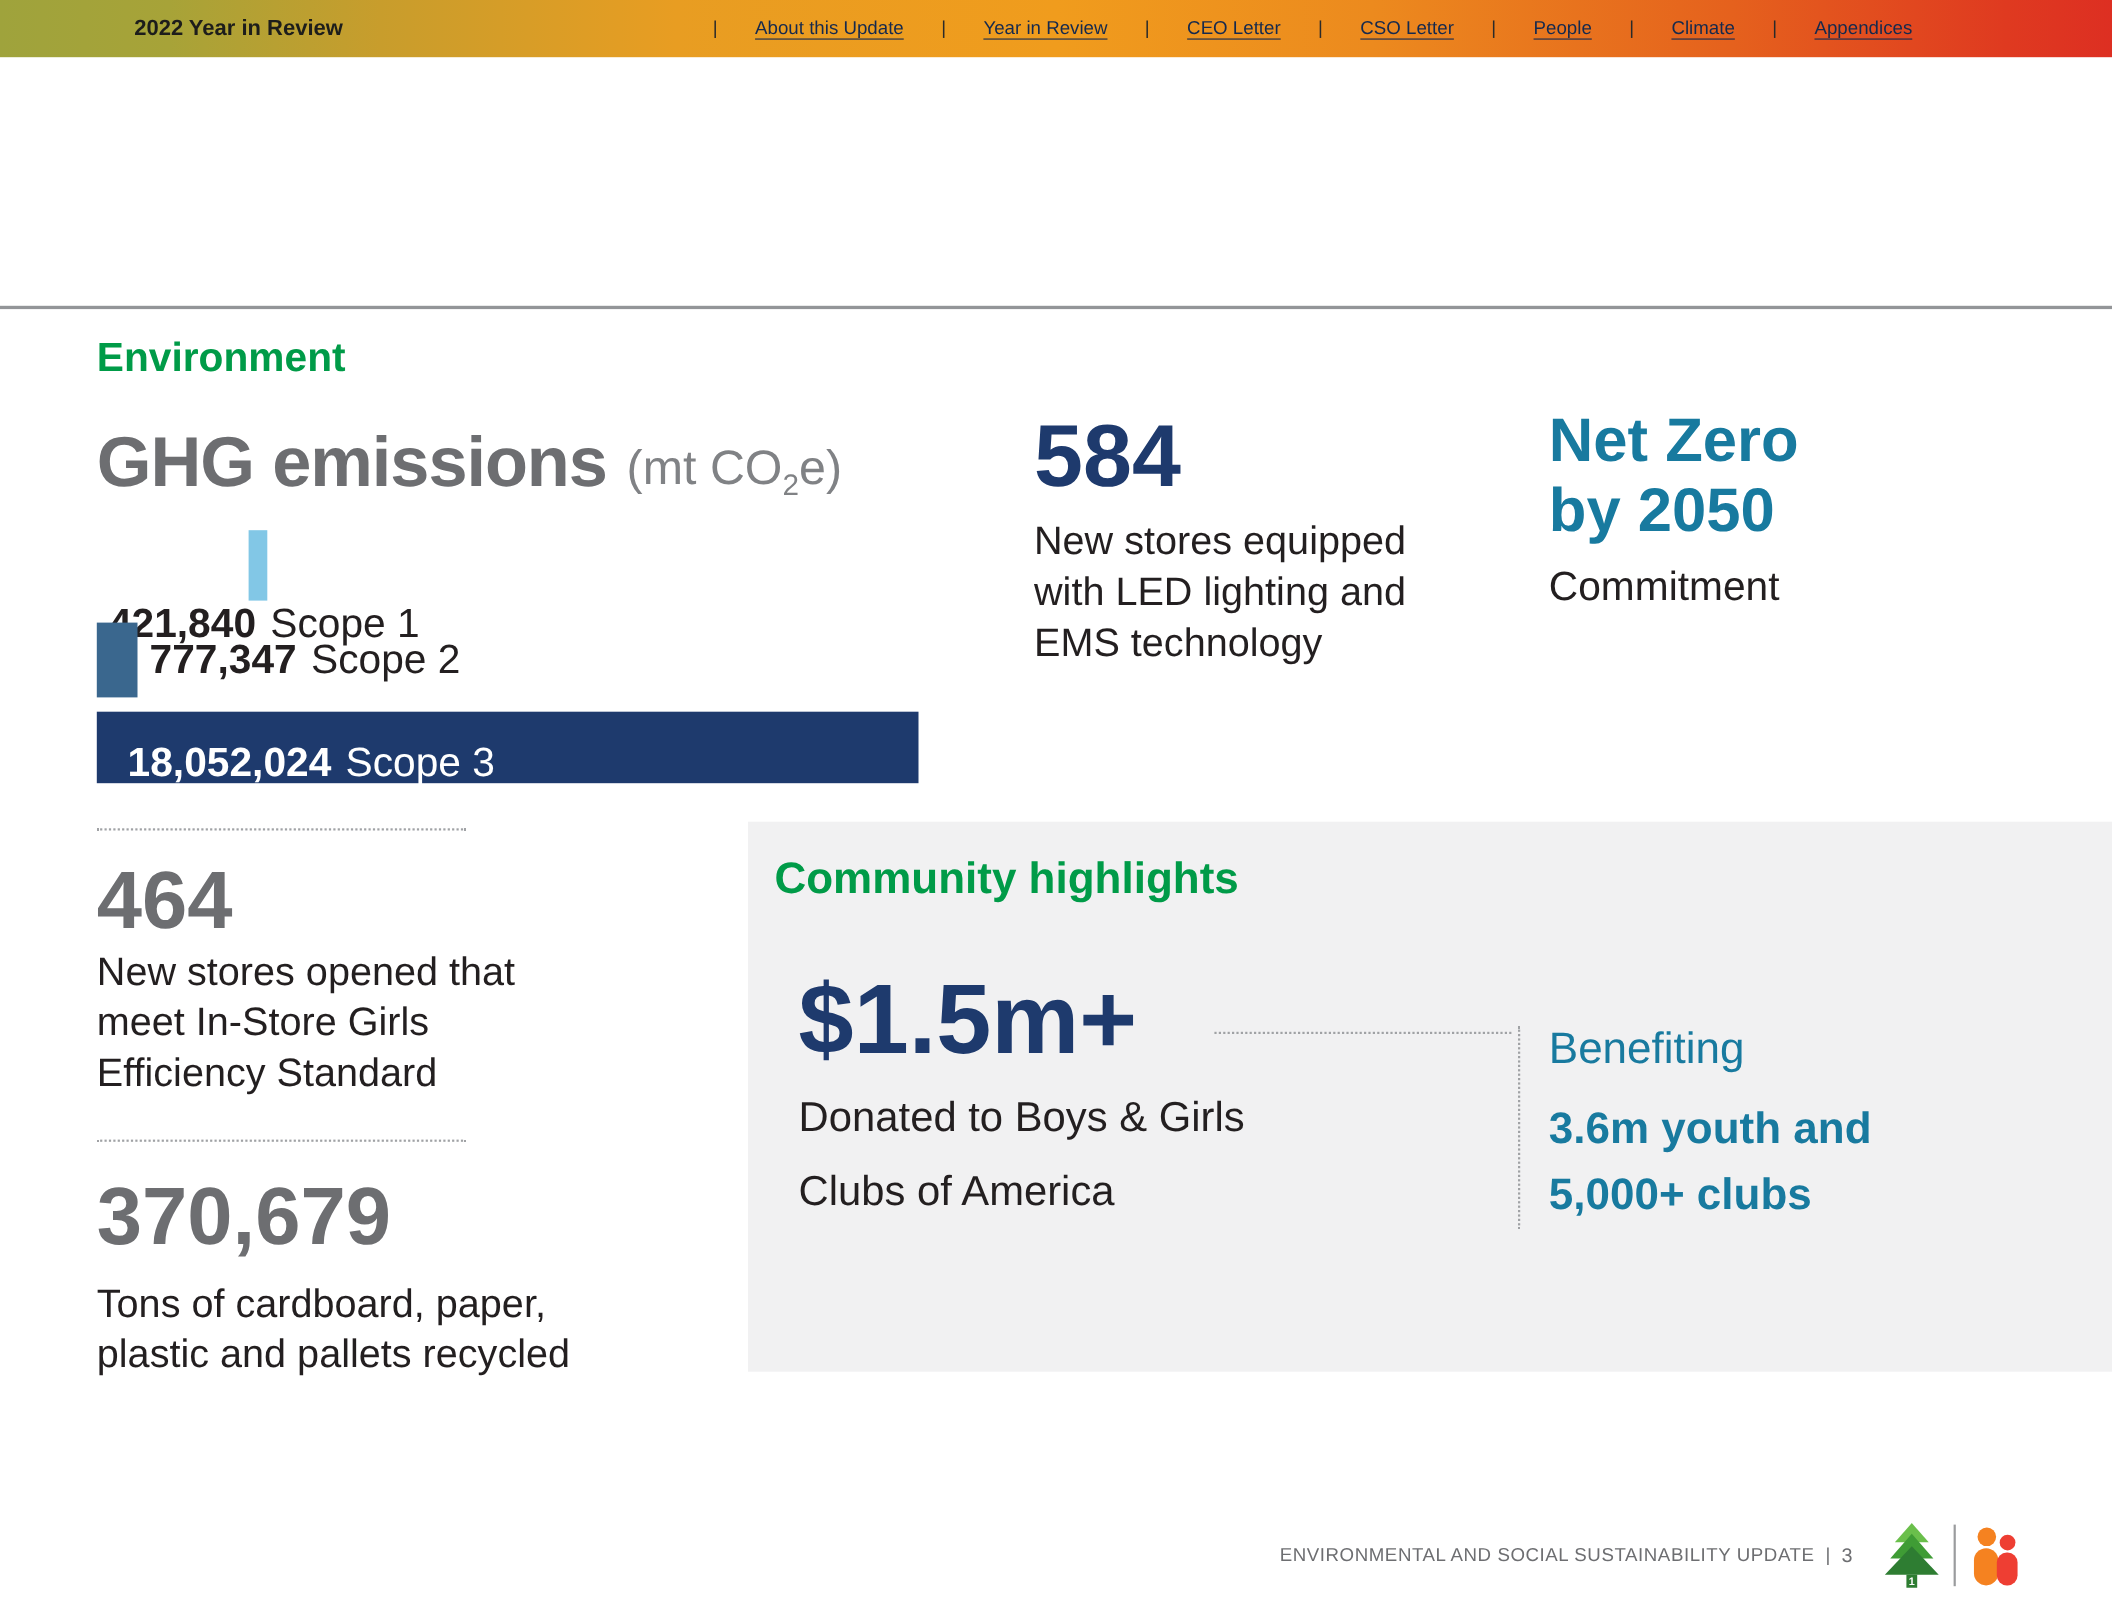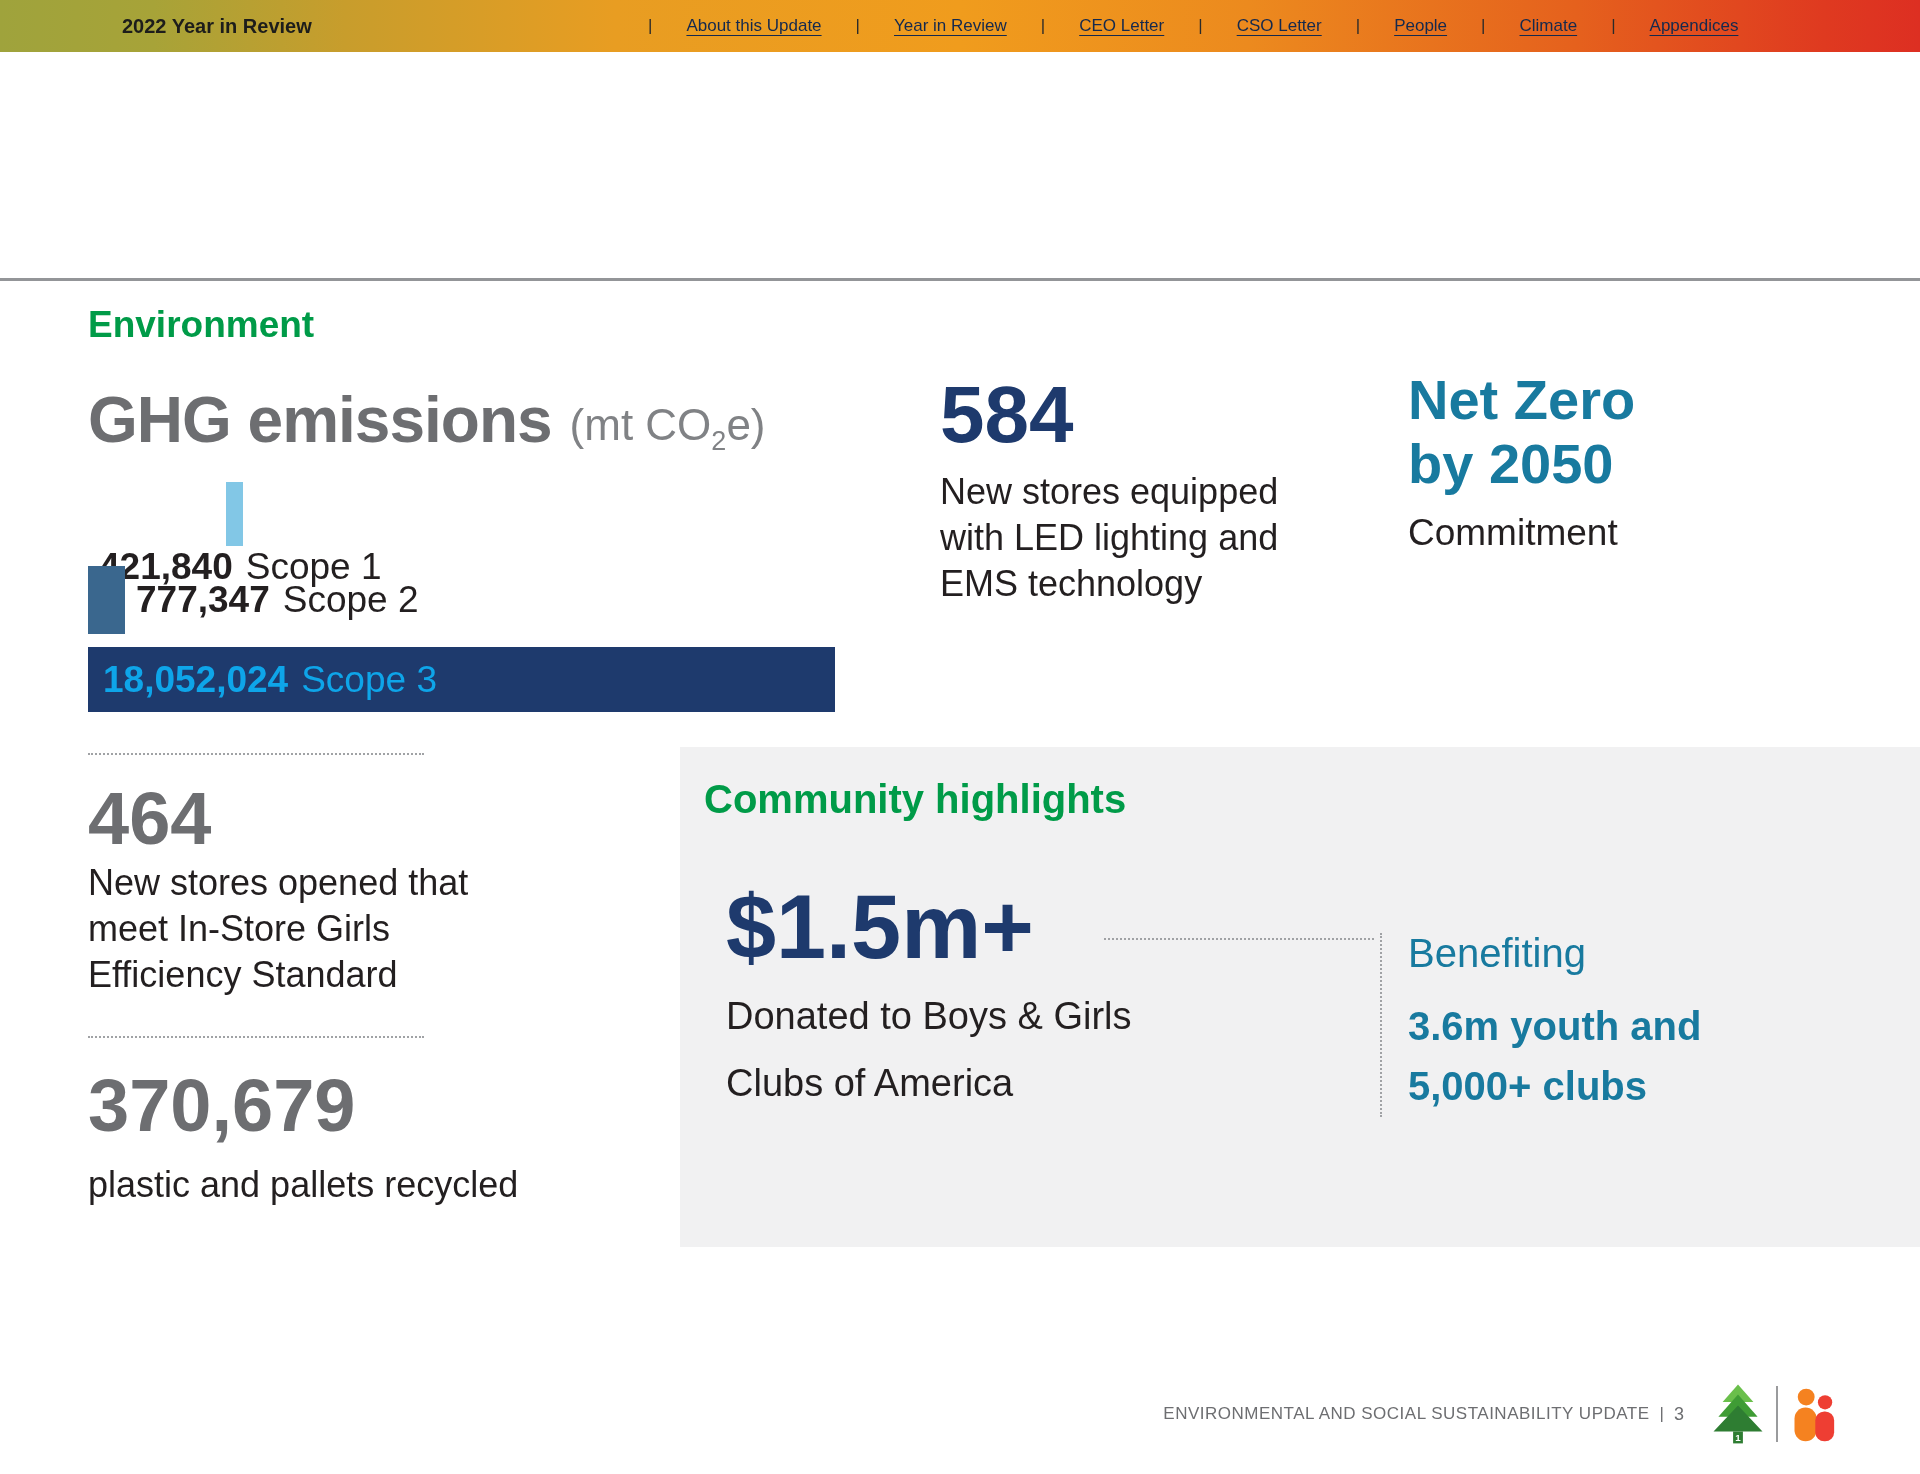--- a/index.html
+++ b/index.html
@@ -32,21 +32,21 @@
 
   
   .bar-row{ position:absolute; left:88px; display:flex; align-items:center; }
   .bar-row .bar{ height:100%; flex:none; }
   .bar-text{ margin-left:11px; white-space:nowrap; font-size:37px; }
   .bar-text b{ font-weight:bold; margin-right:13px; }
   .row1{ top:482px; height:64px;flex-direction:column; }
   .row2{ top:566px; height:68px; }
   .row3{ top:647px; height:65px; }
   .bar-inside{ position:relative; }
-  .bar-inside .bar-text{ position:absolute; left:15px; top:50%; transform:translateY(-50%); margin:0; color:#0ea5e9; }
+  .bar-inside .bar-text{ position:absolute; left:15px; top:50%; transform:translateY(-50%); margin:13px; color:#ffffff; }
 
   .dotted-h{ position:absolute; border-top:2px dotted #a0a2a5; }
   .dot1{ left:88px; top:753px; width:336px; }
   .dot2{ left:88px; top:1036px; width:336px; }
 
   
   .big-gray{ position:absolute; left:88px; font-size:74px; font-weight:bold; color:#6d6e71; }
   .stat-464{ top:776px; }
   .stat-370679{ top:1063px; }
   .desc{ position:absolute; font-size:36px; line-height:46px; color:#231f20; }
@@ -131,20 +131,21 @@
   <div class="desc desc-464">
     <div>New stores opened that</div>
     <div>meet In-Store Girls</div>
     <div>Efficiency Standard</div>
   </div>
 
   <div class="dotted-h dot2"></div>
 
   <div class="big-gray stat-370679">370,679</div>
   <div class="desc desc-370679">
+    <div>Tons of cardboard, paper,</div>
     <div>plastic and pallets recycled</div>
   </div>
 
   <div class="stat-584">584</div>
   <div class="desc desc-584">
     <div>New stores equipped</div>
     <div>with LED lighting and</div>
     <div>EMS technology</div>
   </div>
 

